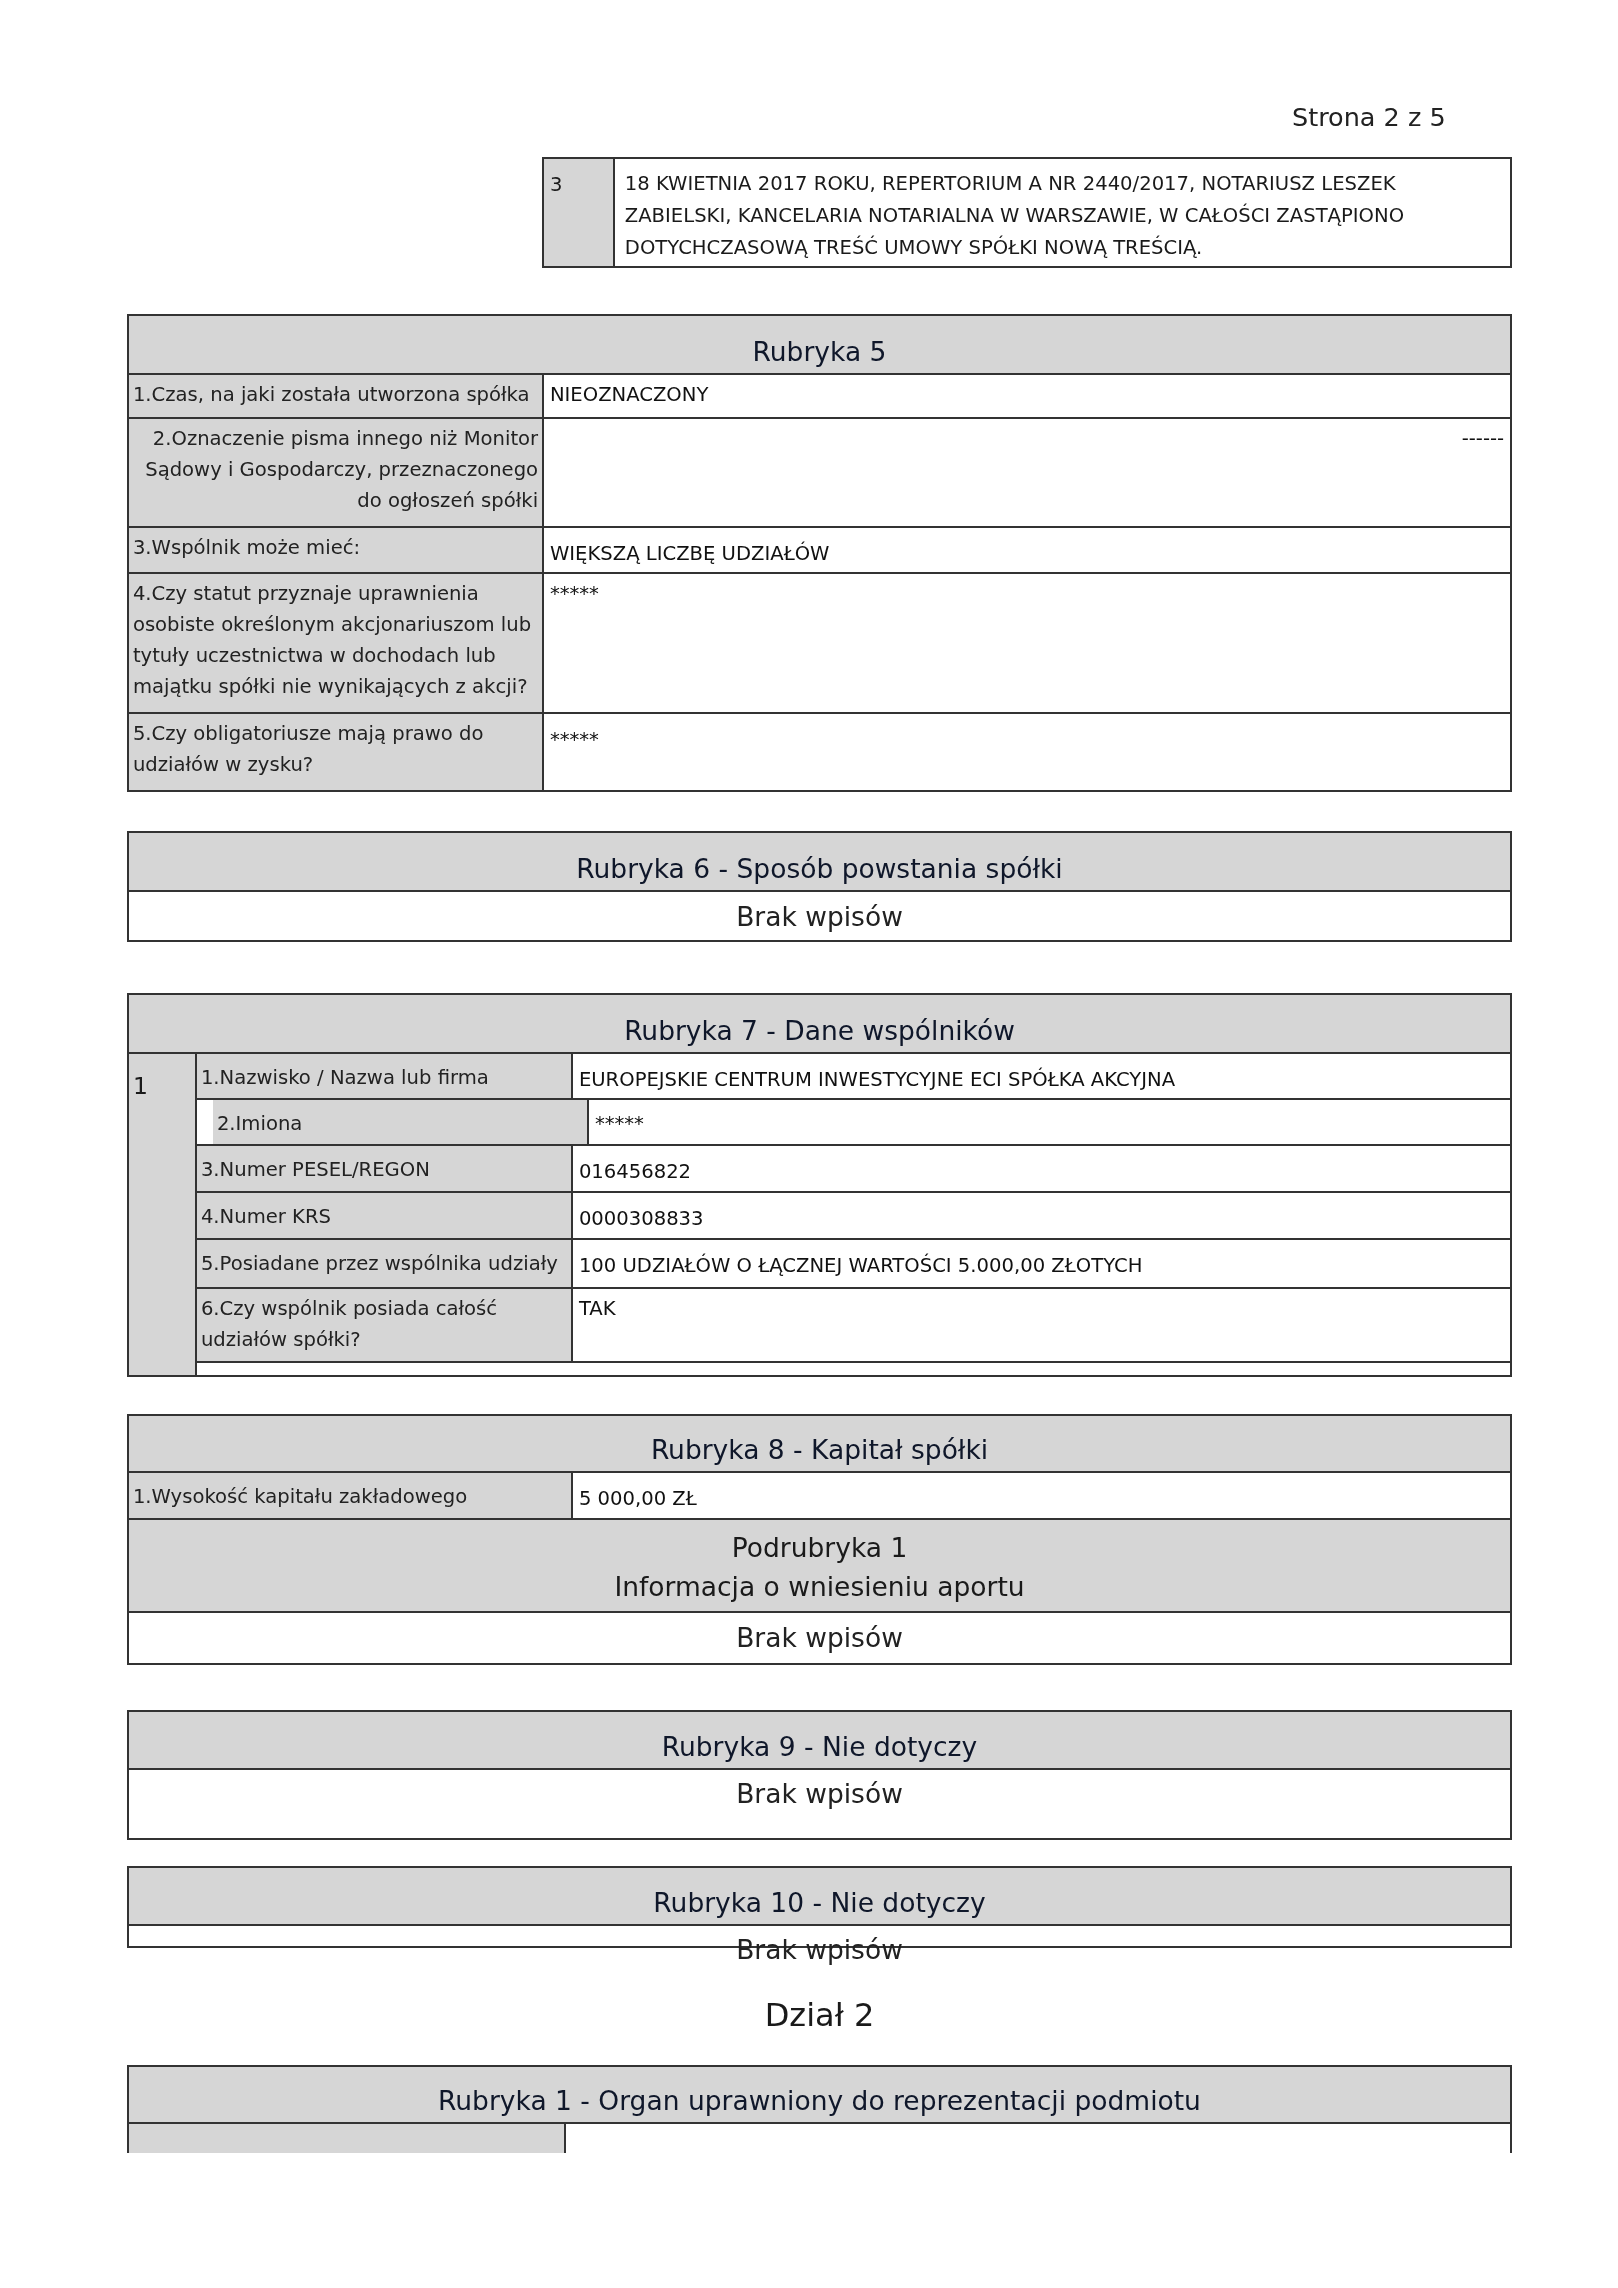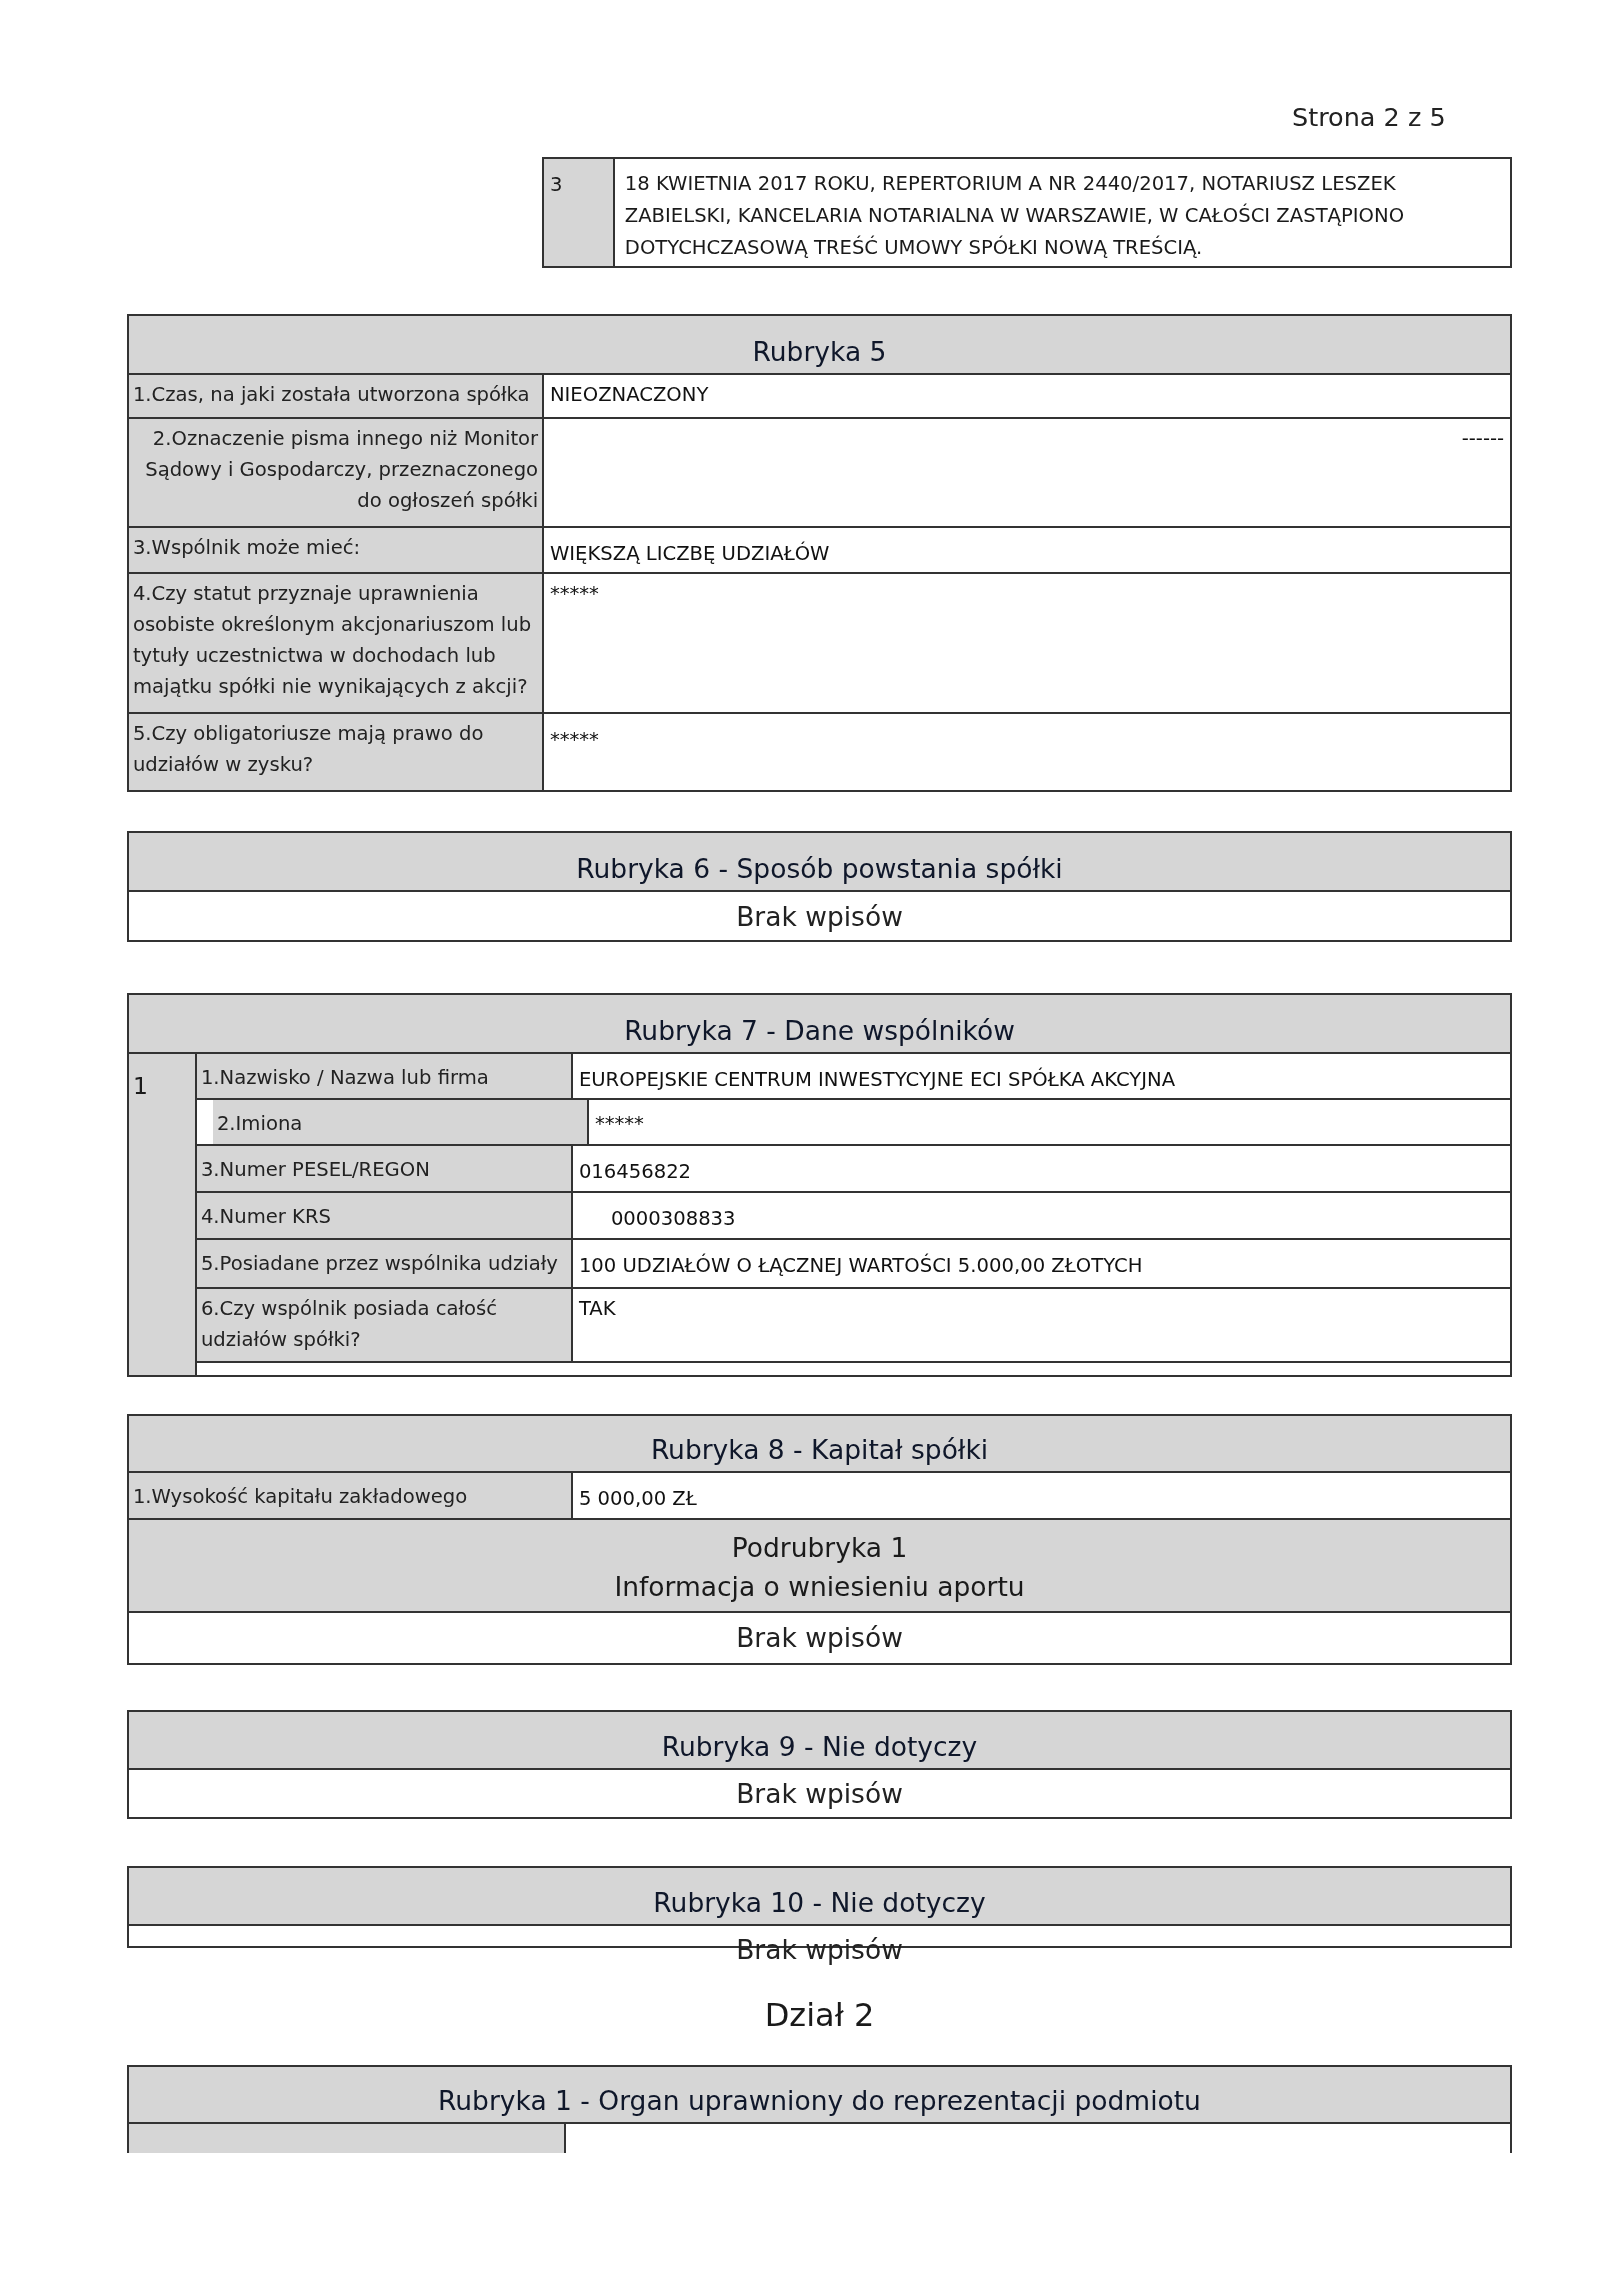--- a/index.html
+++ b/index.html
@@ -77,21 +77,21 @@
       <div class="row" style="height:46px;">
         <div class="lab" style="width:376px; padding-top:7.8px;margin-left:16px;">2.Imiona</div>
         <div class="val" style="padding-top:7.8px;">*****</div>
       </div>
       <div class="row" style="height:47px;">
         <div class="lab" style="width:376px; padding-top:7.8px;">3.Numer PESEL/REGON</div>
         <div class="val" style="padding-top:9.8px;">016456822</div>
       </div>
       <div class="row" style="height:47px;">
         <div class="lab" style="width:376px; padding-top:7.8px;">4.Numer KRS</div>
-        <div class="val" style="padding-top:9.8px;margin-left:32px;">0000308833</div>
+        <div class="val" style="padding-top:9.8px;">0000308833</div>
       </div>
       <div class="row" style="height:49px;">
         <div class="lab" style="width:376px; padding-top:7.8px;">5.Posiadane przez wspólnika udziały</div>
         <div class="val" style="padding-top:9.8px;">100 UDZIAŁÓW O ŁĄCZNEJ WARTOŚCI 5.000,00 ZŁOTYCH</div>
       </div>
       <div class="row" style="height:74px;">
         <div class="lab" style="width:376px;">6.Czy wspólnik posiada całość udziałów spółki?</div>
         <div class="val">TAK</div>
       </div>
       <div style="flex:1;"></div>
@@ -107,21 +107,21 @@
     <div class="lab" style="width:444px; padding-top:7.8px;">1.Wysokość kapitału zakładowego</div>
     <div class="val" style="padding-top:9.8px;">5 000,00 ZŁ</div>
   </div>
   <div style="background:#d6d6d6; border-bottom:2px solid #333; height:93px; text-align:center; font-size:26.5px; line-height:39px; padding-top:7.8px; box-sizing:border-box;">
     <div>Podrubryka 1</div>
     <div>Informacja o wniesieniu aportu</div>
   </div>
   <div class="empty" style="line-height:49px;">Brak wpisów</div>
 </div>
 
-<div class="abs tbl" style="left:127px; top:1710px; width:1385px; height:109px;">
+<div class="abs tbl" style="left:127px; top:1710px; width:1385px; height:130px;">
   <div class="hdr" style="height:58px;">
       <span>Rubryka 9 - Nie dotyczy</span>
     </div>
   <div class="empty" style="line-height:47px;">Brak wpisów</div>
 </div>
 
 <div class="abs tbl" style="left:127px; top:1866px; width:1385px; height:82px;">
   <div class="hdr" style="height:58px;">
       <span>Rubryka 10 - Nie dotyczy</span>
     </div>

